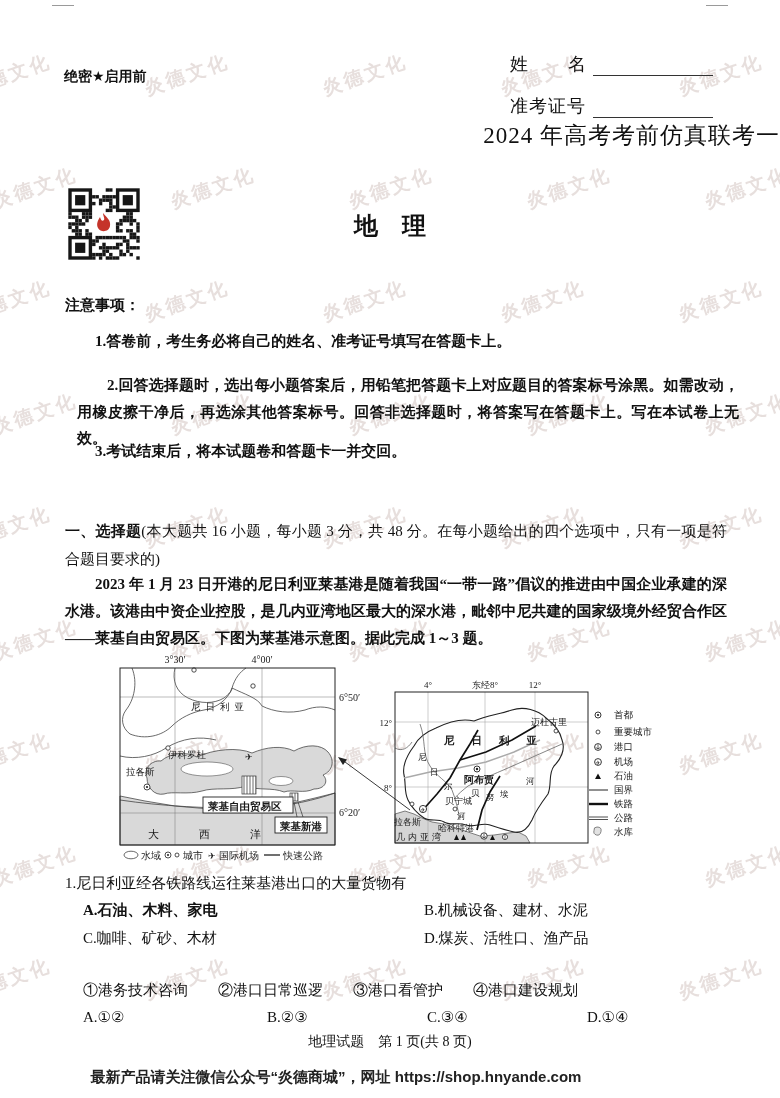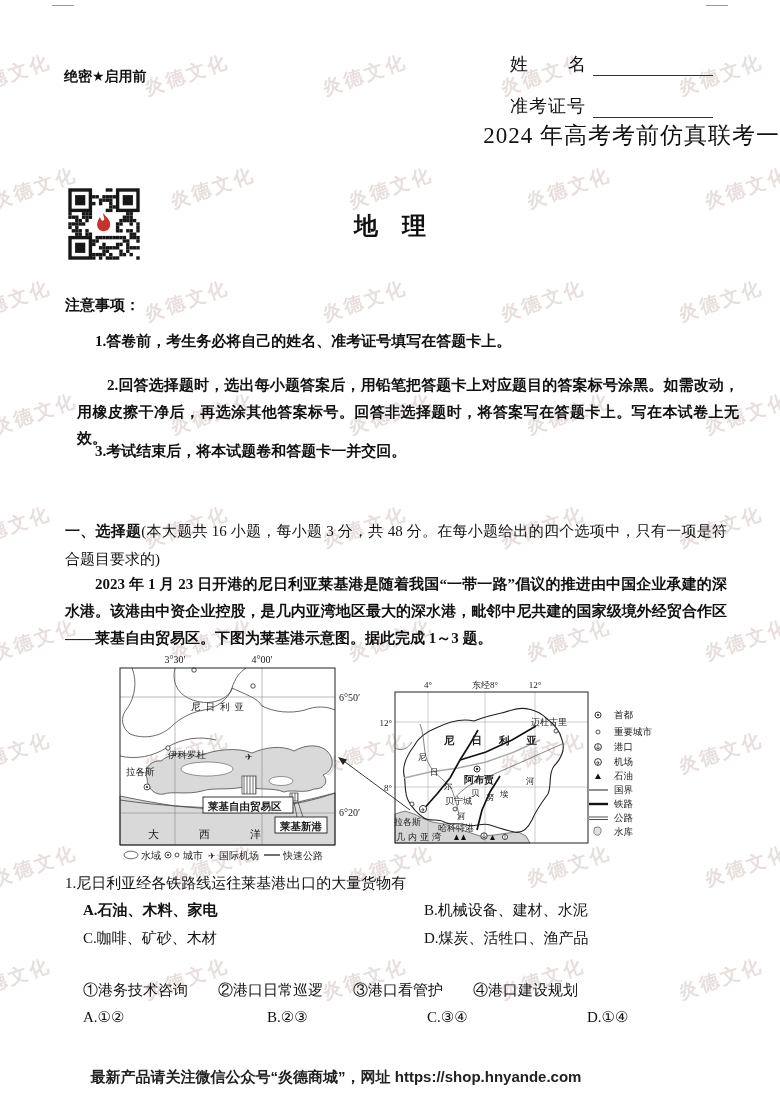--- a/index.html
+++ b/index.html
@@ -503,15 +503,16 @@
     <span class="abs opt" style="left:424px;top:901px;">B.机械设备、建材、水泥</span>
     <span class="abs opt" style="left:83px;top:929px;">C.咖啡、矿砂、木材</span>
     <span class="abs opt" style="left:424px;top:929px;">D.煤炭、活牲口、渔产品</span>
 
     <div class="abs opt" style="left:83px;top:981px;">①港务技术咨询　　②港口日常巡逻　　③港口看管护　　④港口建设规划</div>
     <span class="abs opt" style="left:83px;top:1008px;">A.①②</span>
     <span class="abs opt" style="left:267px;top:1008px;">B.②③</span>
     <span class="abs opt" style="left:427px;top:1008px;">C.③④</span>
     <span class="abs opt" style="left:587px;top:1008px;">D.①④</span>
 
+    <div class="abs footer-page">地理试题　第 1 页(共 8 页)</div>
     <div class="abs promo">最新产品请关注微信公众号“炎德商城”，网址 https://shop.hnyande.com</div>
   </div>
 </div>
 
 </body></html>

